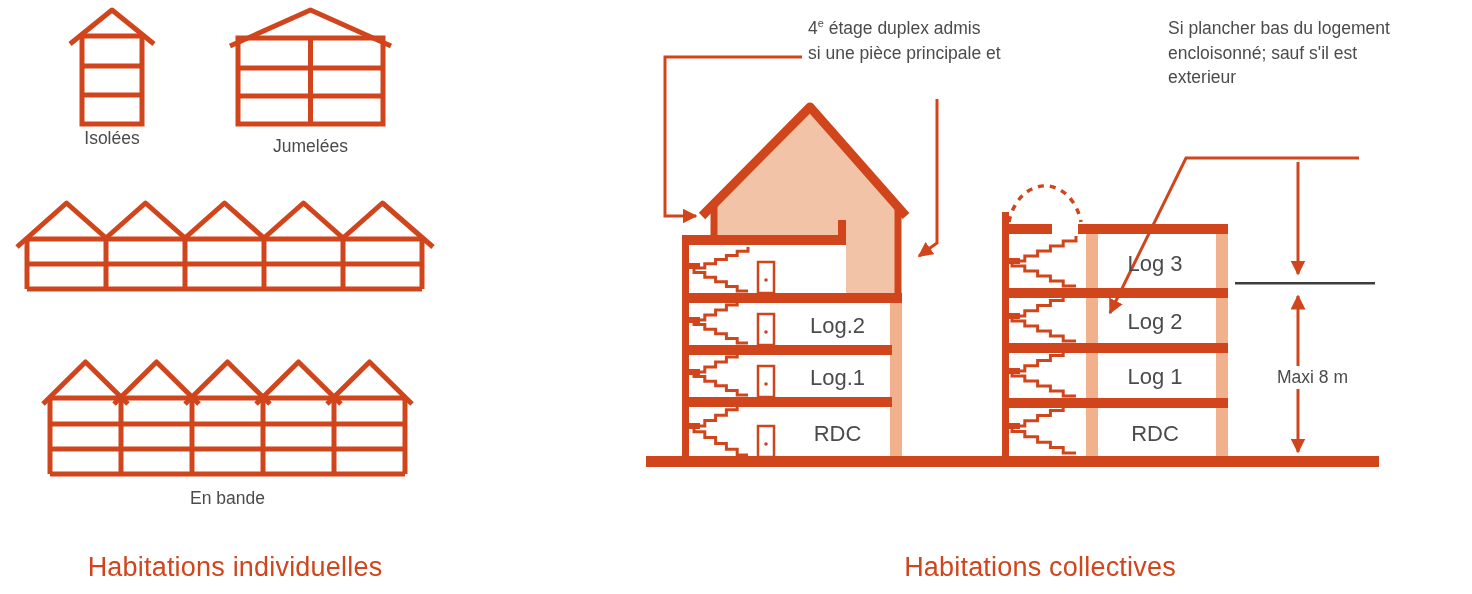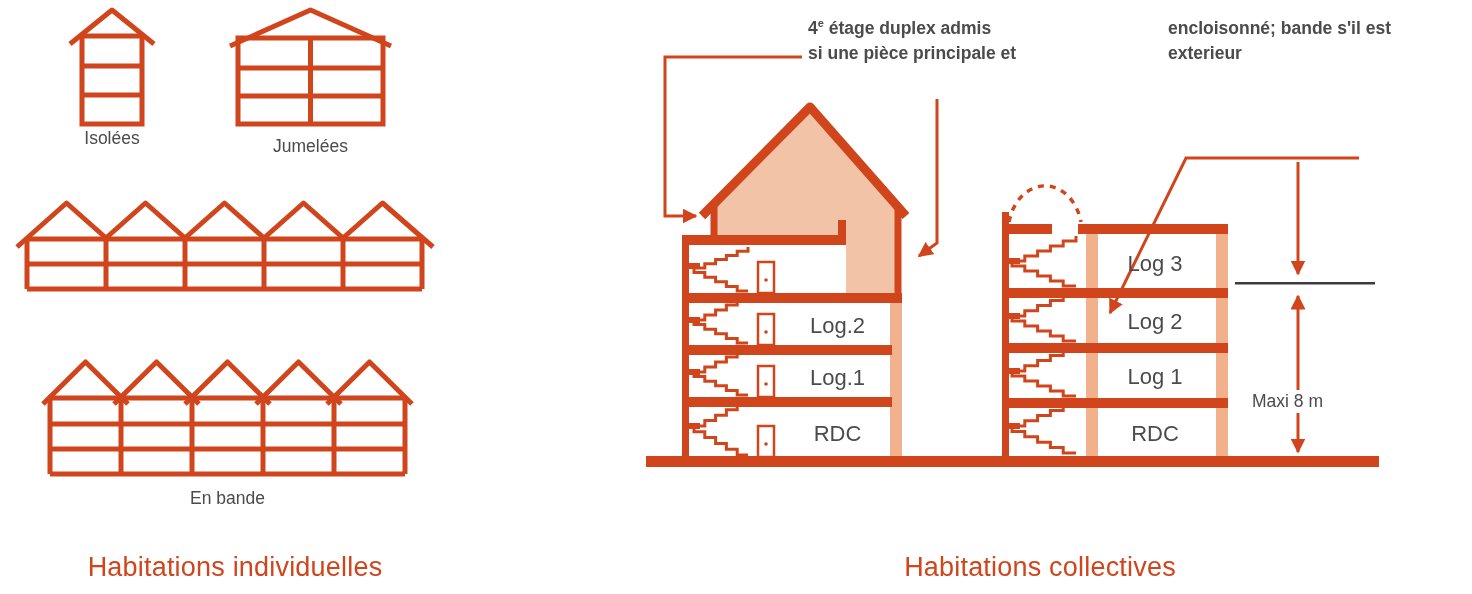--- a/index.html
+++ b/index.html
@@ -6,25 +6,25 @@
   .canvas{position:relative;width:1472px;height:594px;background:#fff;overflow:hidden;}
   svg{position:absolute;display:block;}
   .stroke-a{stroke:var(--accent,#d0451c);fill:none;}
   .fill-a{fill:var(--accent,#d0451c);}
   .fill-peach{fill:var(--duplex-fill,#f2c3a7);}
   .fill-col{fill:var(--column-fill,#f0b18c);}
   .stair{stroke:var(--accent,#d0451c);fill:none;stroke-width:3;stroke-linejoin:miter;}
   .arrow{stroke:var(--accent,#d0451c);fill:none;stroke-width:3;}
   .arc-dashed{stroke:var(--accent,#d0451c);fill:none;stroke-width:3.5;stroke-dasharray:6 6;}
   .door{fill:#fff;stroke:var(--accent,#d0451c);stroke-width:2.5;}
-  .note{position:absolute;font-size:17.5px;line-height:1.4;color:var(--text,#4b4b4b);font-weight:bold;}
+  .note{position:absolute;font-size:17.5px;line-height:1.4;color:var(--text,#4b4b4b);}
   .note sup{font-size:11px;}
   .icon-label{position:absolute;text-align:center;font-size:17.5px;color:var(--text,#4b4b4b);}
   .room-label{position:absolute;text-align:center;font-size:22px;color:var(--text,#4b4b4b);}
-  .measure-label{position:absolute;font-size:17.5px;color:var(--text,#4b4b4b);background:#fff;text-align:left;padding:1px 0;margin-top:24px;}
+  .measure-label{position:absolute;font-size:17.5px;color:var(--text,#4b4b4b);background:#fff;text-align:right;padding:1px 0;}
   .section-title{position:absolute;text-align:center;font-size:27px;color:var(--accent,#d0451c);letter-spacing:.2px;}
 </style>
 </head>
 <body>
 
 <div class="canvas">
 
   <svg style="left:62px;top:6px" width="100" height="128" viewBox="0 0 100 128">
     <g class="stroke-a" stroke-width="5">
       <rect x="20" y="30" width="60" height="88"></rect>
@@ -168,21 +168,22 @@
     <path class="arrow" d="M658,162 L658,274" marker-end="url(#arr)"></path>
     <path class="arrow" d="M658,296 L658,452" marker-start="url(#arr)" marker-end="url(#arr)"></path>
   </svg>
 
   <div class="note" style="left:808px;top:16px;width:250px">
     <div><span>4</span><sup>e</sup><span> étage duplex admis</span></div>
     <div>si une pièce principale et</div>
   </div>
 
   <div class="note" style="left:1168px;top:16px;width:240px">
-    <div>encloisonné; bande s'il est</div>
+    <div>Si plancher bas du logement</div>
+    <div>encloisonné; sauf s'il est</div>
     <div>exterieur</div>
   </div>
 
   <div class="room-label" style="left:790px;top:313px;width:95px">Log.2</div>
   <div class="room-label" style="left:790px;top:365px;width:95px">Log.1</div>
   <div class="room-label" style="left:790px;top:421px;width:95px">RDC</div>
 
   <div class="room-label" style="left:1110px;top:251px;width:90px">Log 3</div>
   <div class="room-label" style="left:1110px;top:309px;width:90px">Log 2</div>
   <div class="room-label" style="left:1110px;top:364px;width:90px">Log 1</div>

